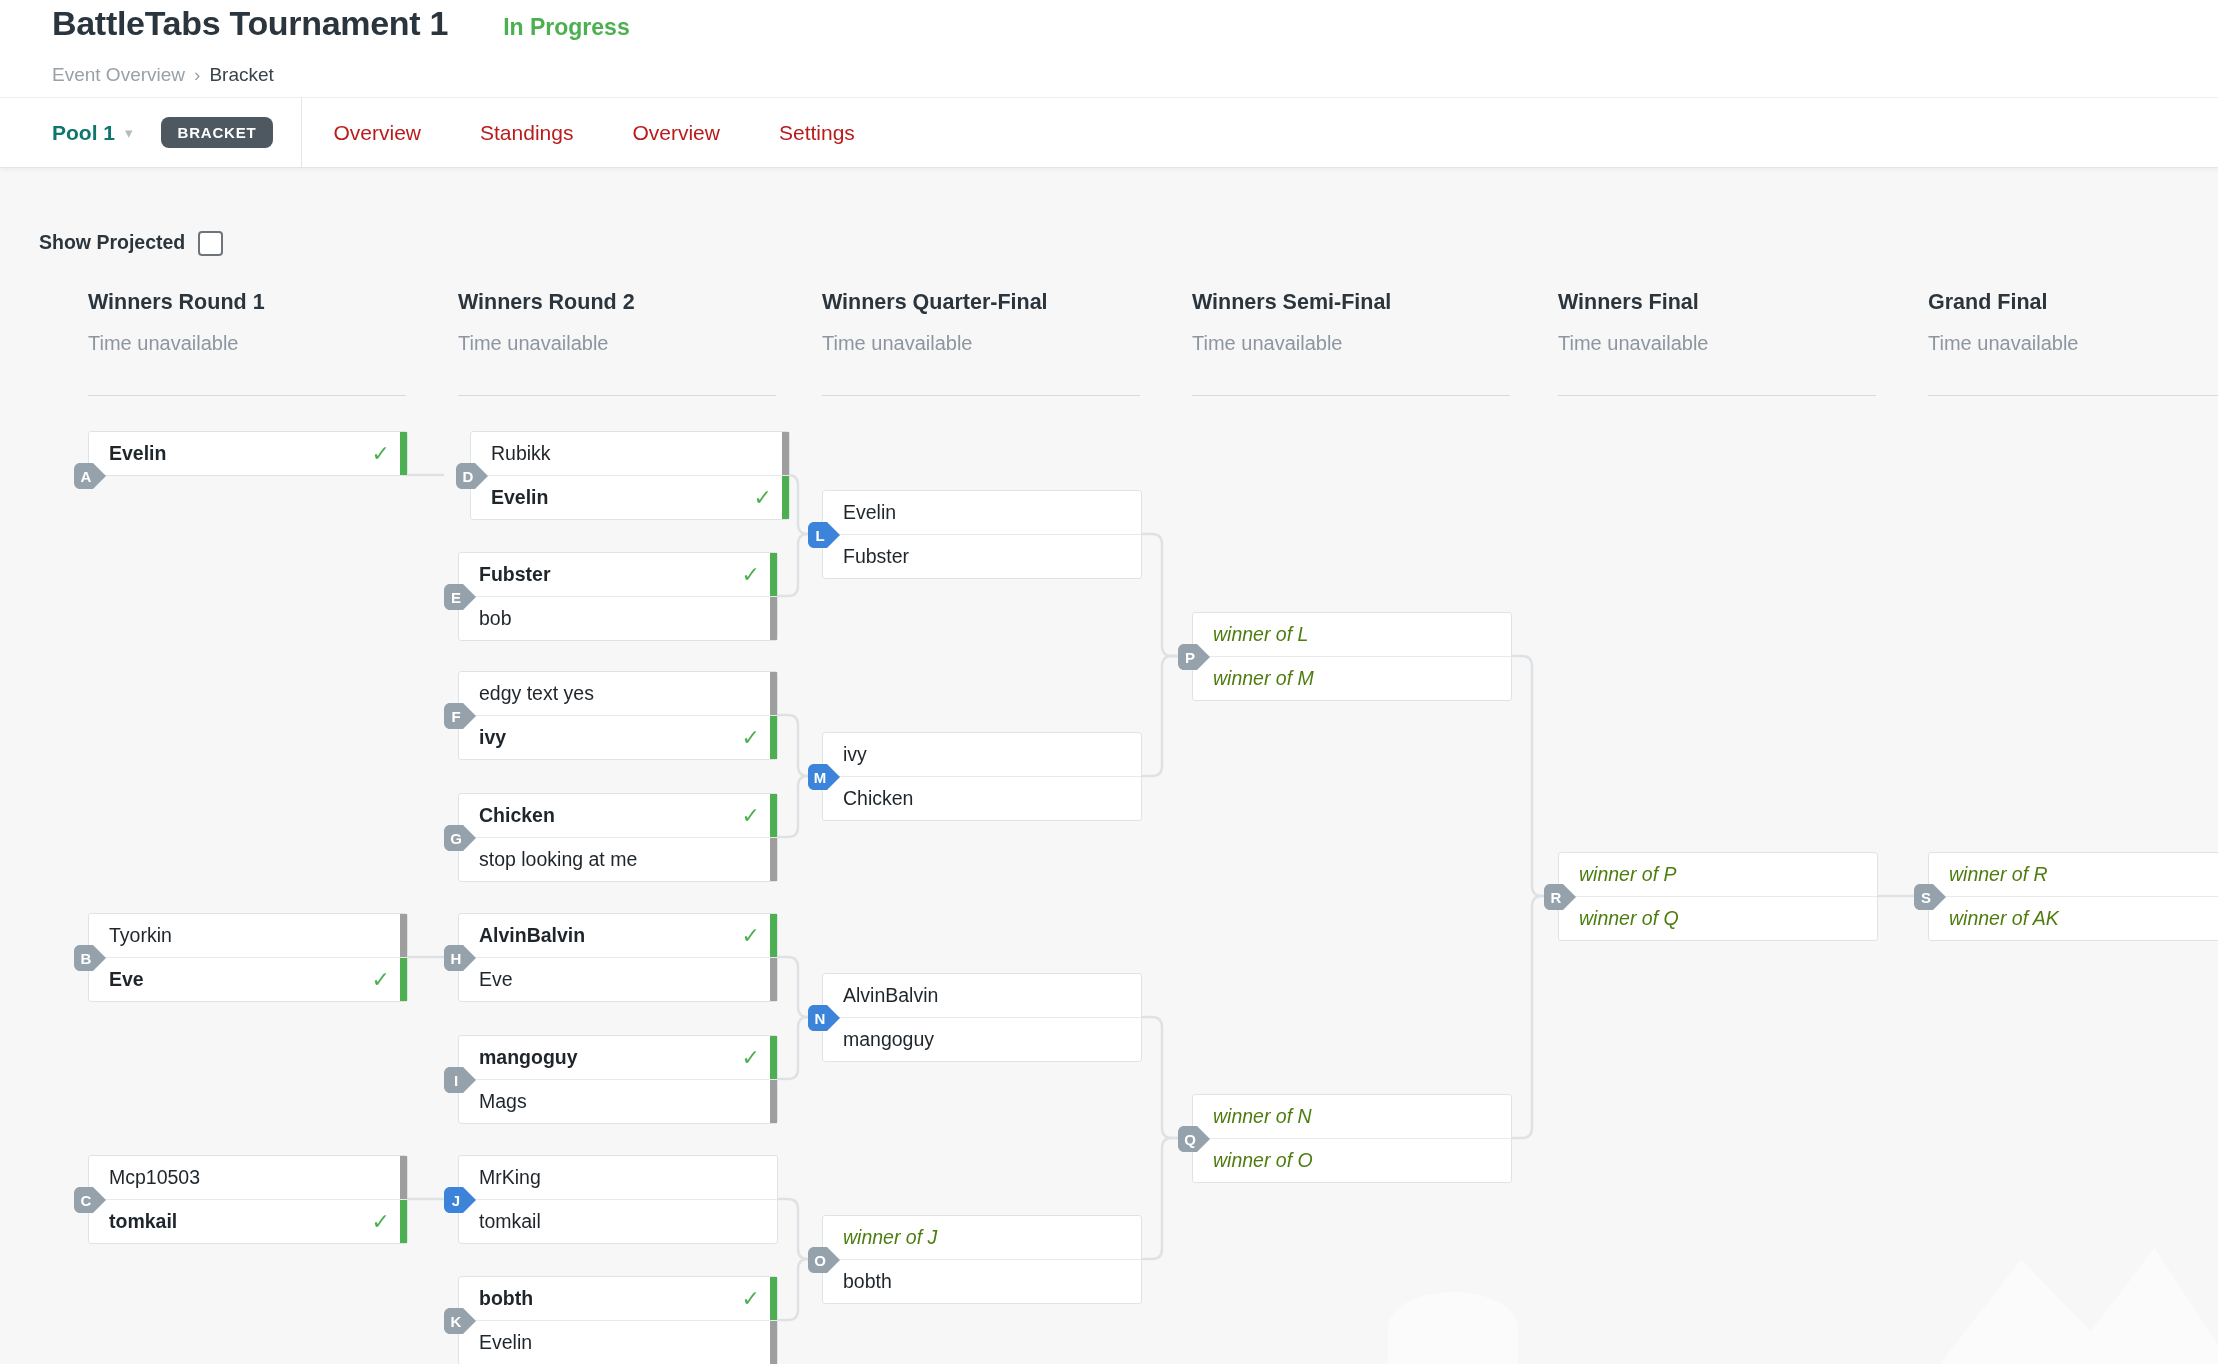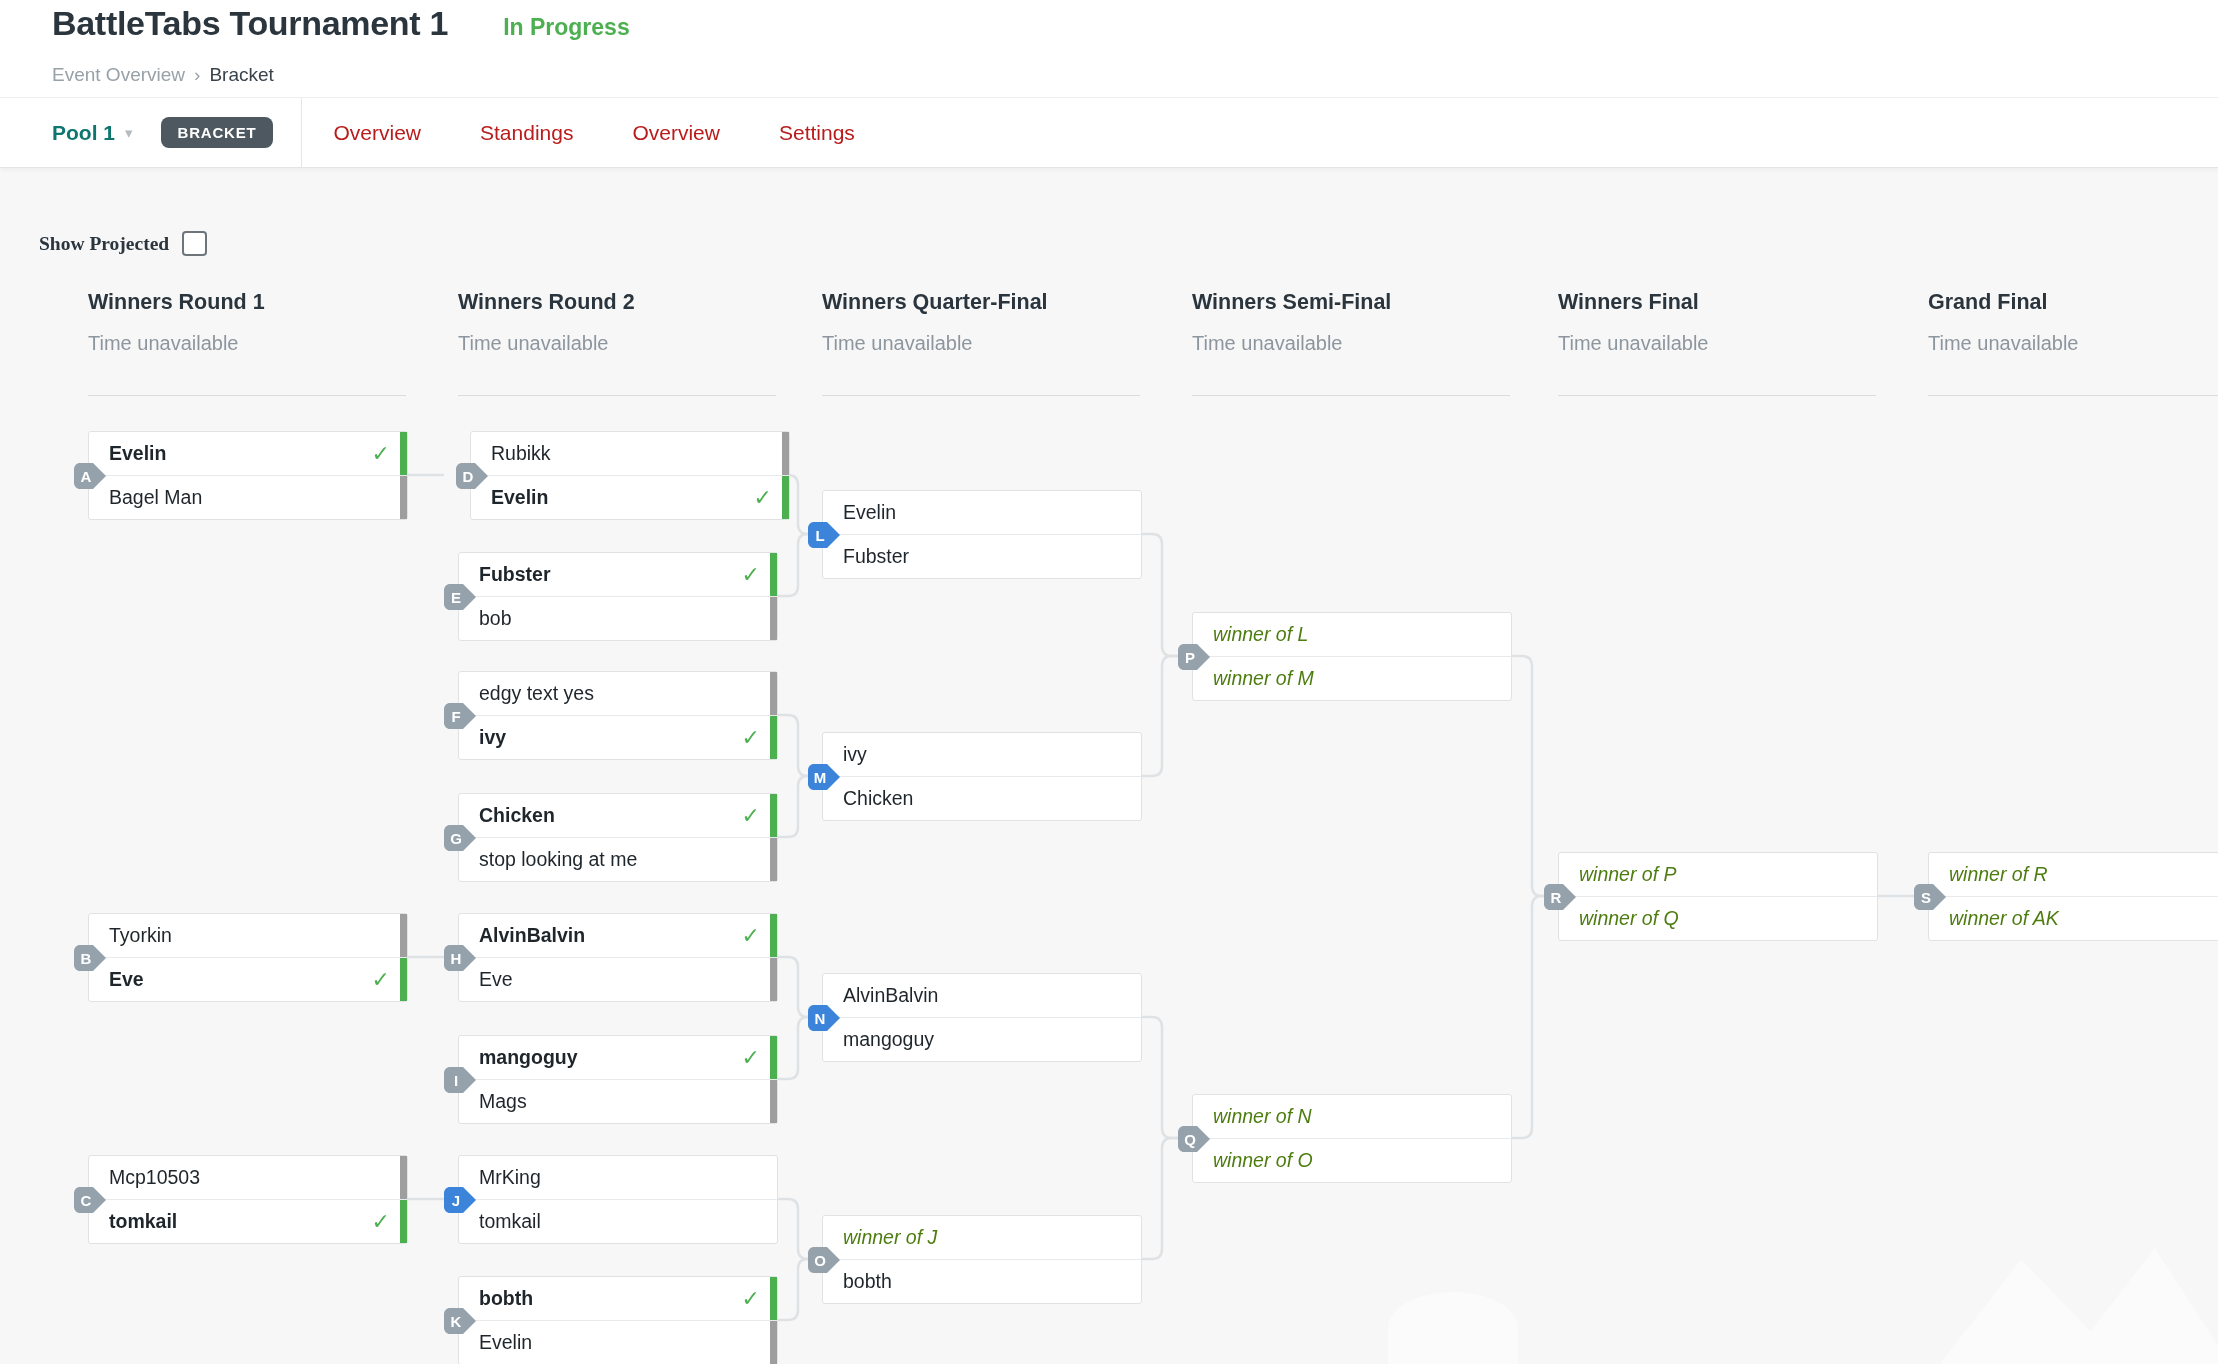--- a/index.html
+++ b/index.html
@@ -34,21 +34,21 @@
     margin-left:28px;background:var(--bracket-badge-bg,#4d5861);color:#fff;
     font-size:15px;font-weight:700;letter-spacing:0.8px;
     padding:8px 17px;border-radius:8px;line-height:1;
   }
   .tab-vsep{width:1px;align-self:stretch;background:#e3e6e7;margin-left:28px;}
   .tabs{display:flex;margin-left:31px;gap:59px;}
   .tab{font-size:21px;color:#b91c1c;cursor:pointer;white-space:nowrap;}
 
   
   .bracket-bg{position:absolute;left:0;top:167px;right:0;bottom:0;background:var(--bracket-bg,#f7f7f8);}
-  .show-projected{position:absolute;left:39px;top:231px;display:flex;align-items:center;gap:13px;z-index:4;cursor:pointer;font-family:Liberation Serif, serif;}
+  .show-projected{position:absolute;left:39px;top:231px;display:flex;align-items:flex-start;gap:13px;z-index:4;cursor:pointer;}
   .show-projected-label{font-size:19.5px;font-weight:700;color:#2b353d;}
   .checkbox{width:21px;height:21px;border:2px solid #6d757b;border-radius:4px;background:#fff;}
 
   .col-header{position:absolute;width:318px;z-index:2;}
   .col-title{font-size:21.5px;font-weight:700;color:#2b353d;white-space:nowrap;}
   .col-sub{font-size:20px;color:#8d969e;margin-top:17px;white-space:nowrap;}
   .col-rule{position:absolute;left:0;right:0;top:105px;height:1px;background:#d9dcde;}
 
   
   #connectors{position:absolute;left:0;top:0;z-index:1;pointer-events:none;}
@@ -172,21 +172,20 @@
       <path d="M1140,776 L1152,776 Q1162,776 1162,766 L1162,666 Q1162,656 1172,656 L1178,656"></path>
       <path d="M1140,1017 L1152,1017 Q1162,1017 1162,1027 L1162,1128 Q1162,1138 1172,1138 L1178,1138"></path>
       <path d="M1140,1259 L1152,1259 Q1162,1259 1162,1249 L1162,1148 Q1162,1138 1172,1138 L1178,1138"></path>
       <path d="M1510,656 L1522,656 Q1532,656 1532,666 L1532,886 Q1532,896 1542,896 L1544,896"></path>
       <path d="M1510,1138 L1522,1138 Q1532,1138 1532,1128 L1532,906 Q1532,896 1542,896 L1544,896"></path>
       <path d="M1876,896 L1914,896"></path>
     </svg>
   <div id="match-layer">
       <div class="match" style="left: 88px; top: 431px;">
         <div class="row win"><span class="name">Evelin</span><span class="check">✓</span><span class="bar green"></span></div>
-        <div class="row loss"><span class="name">Bagel Man</span><span class="bar gray"></span></div>
         <span class="badge gray">
           <svg width="34" height="28" viewBox="0 0 34 28">
             <path d="M7,1 H20 L33,14 L20,27 H7 C3.7,27 1,24.3 1,21 V7 C1,3.7 3.7,1 7,1 Z"></path>
             <text x="13" y="19.5" text-anchor="middle">A</text>
           </svg>
         </span>
       </div>
       <div class="match" style="left: 88px; top: 913px;">
         <div class="row loss"><span class="name">Tyorkin</span><span class="bar gray"></span></div>
         <div class="row win"><span class="name">Eve</span><span class="check">✓</span><span class="bar green"></span></div>

